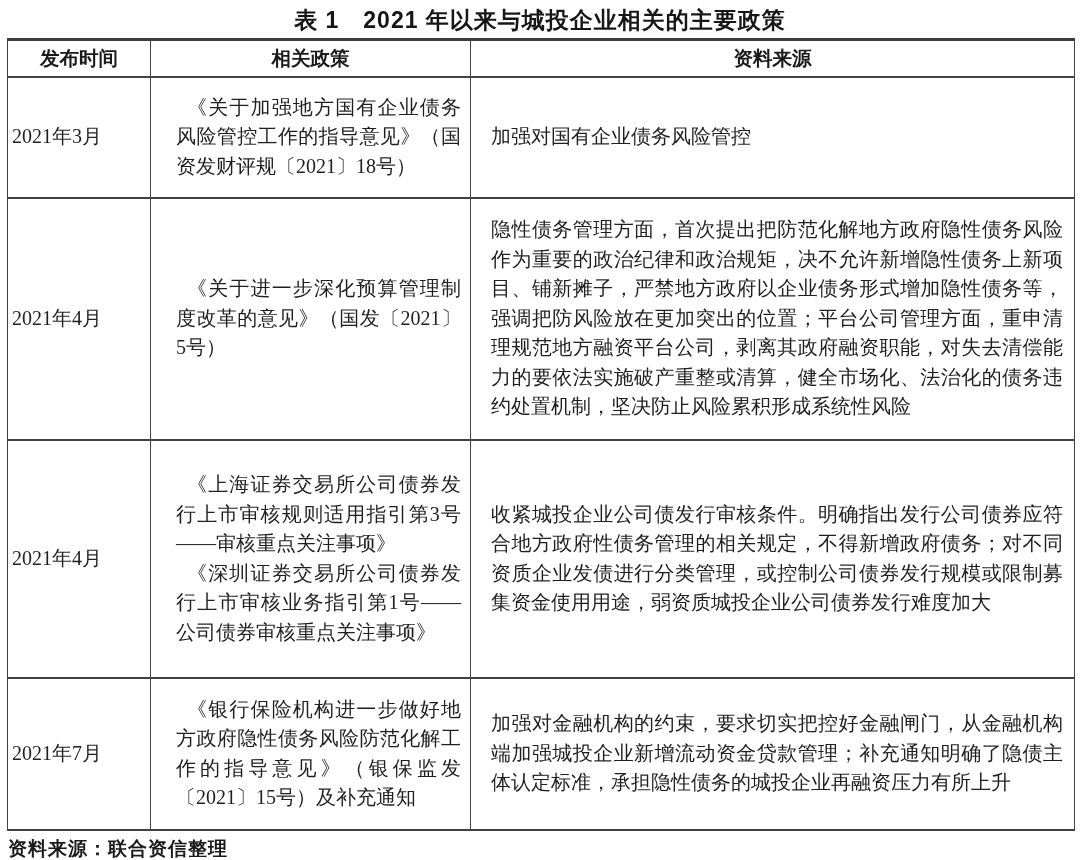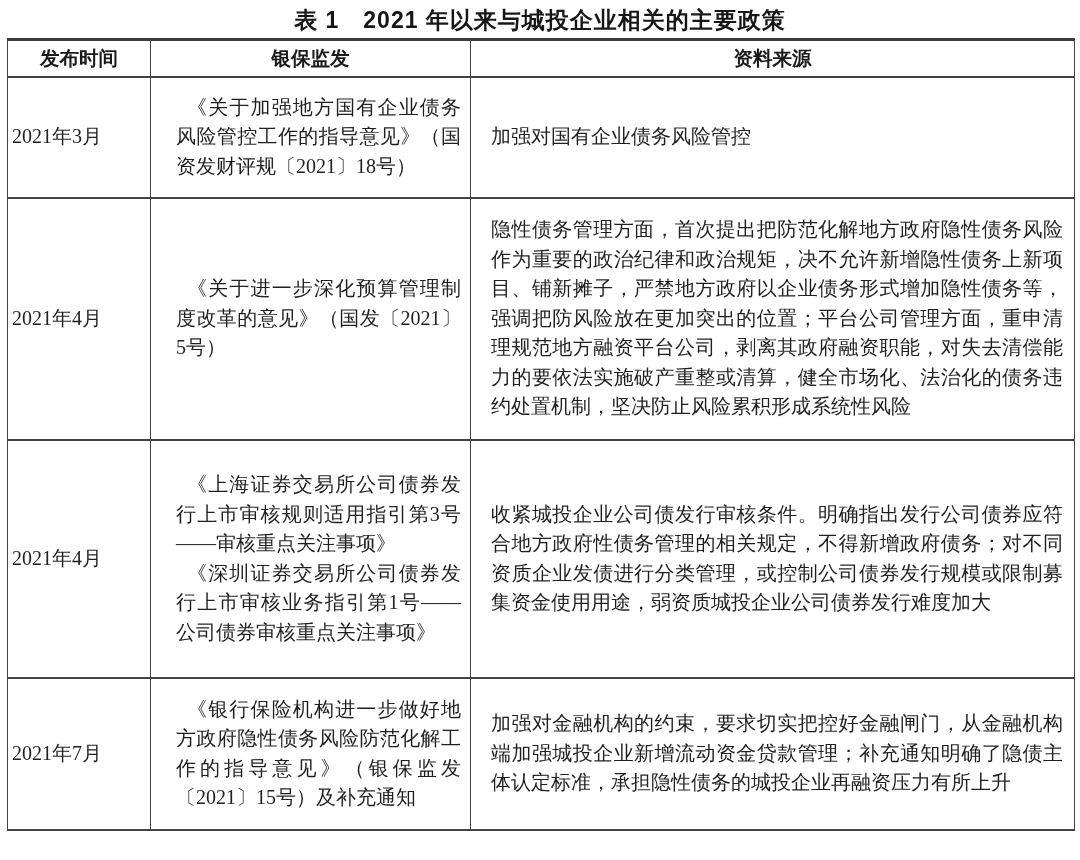--- a/index.html
+++ b/index.html
@@ -95,21 +95,21 @@
 
   <table class="policy-table">
     <colgroup>
       <col style="width:143px">
       <col style="width:320px">
       <col style="width:604px">
     </colgroup>
     <thead>
       <tr>
         <th>发布时间</th>
-        <th>银保监发</th>
+        <th>相关政策</th>
         <th>资料来源</th>
       </tr>
     </thead>
     <tbody>
       <tr class="row-1">
         <td class="cell-date">2021年3月</td>
         <td class="cell-policy">
           <p>《关于加强地方国有企业债务风险管控工作的指导意见》（国资发财评规〔2021〕18号）</p>
         </td>
         <td class="cell-content">加强对国有企业债务风险管控</td>
@@ -132,14 +132,15 @@
       <tr class="row-4">
         <td class="cell-date">2021年7月</td>
         <td class="cell-policy">
           <p>《银行保险机构进一步做好地方政府隐性债务风险防范化解工作的指导意见》（银保监发〔2021〕15号）及补充通知</p>
         </td>
         <td class="cell-content">加强对金融机构的约束，要求切实把控好金融闸门，从金融机构端加强城投企业新增流动资金贷款管理；补充通知明确了隐债主体认定标准，承担隐性债务的城投企业再融资压力有所上升</td>
       </tr>
     </tbody>
   </table>
 
+  <div class="source-note">资料来源：联合资信整理</div>
 
 </div>
 
 </body></html>

